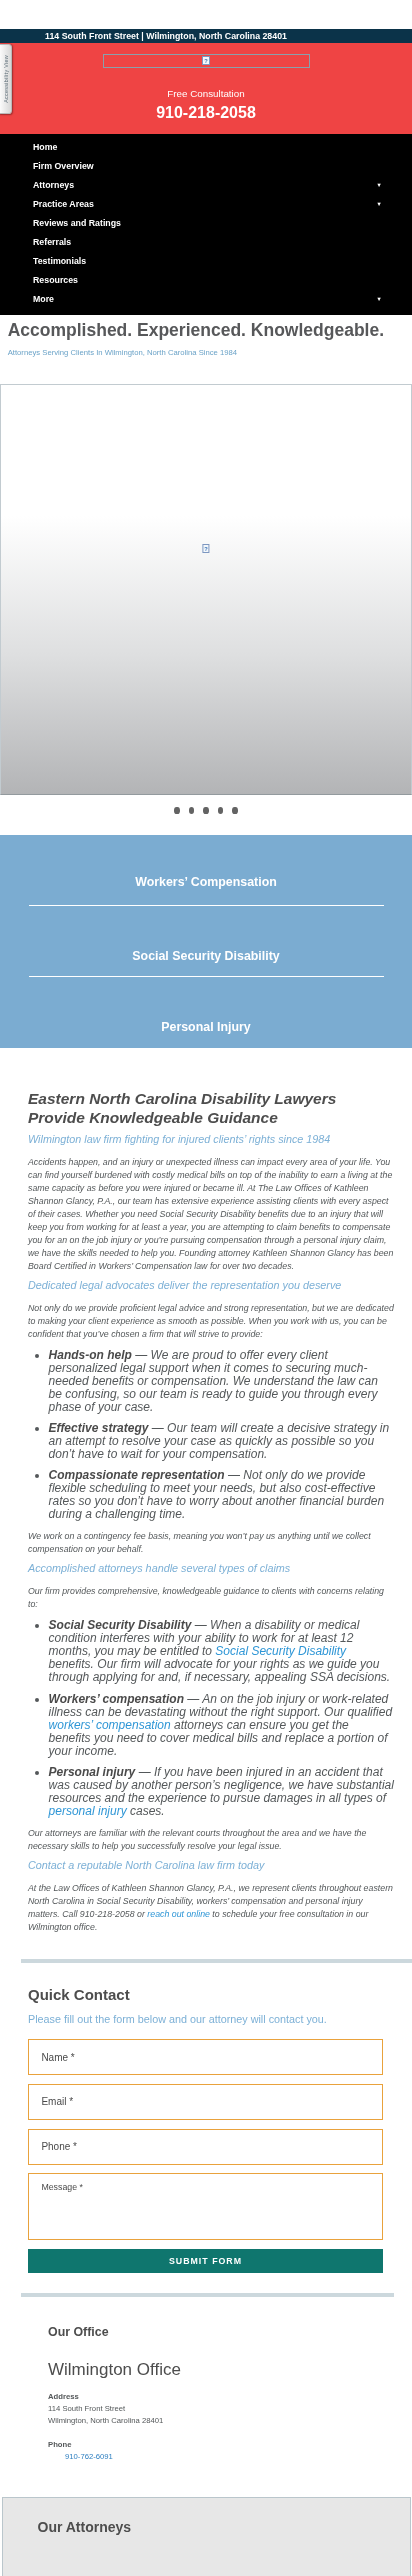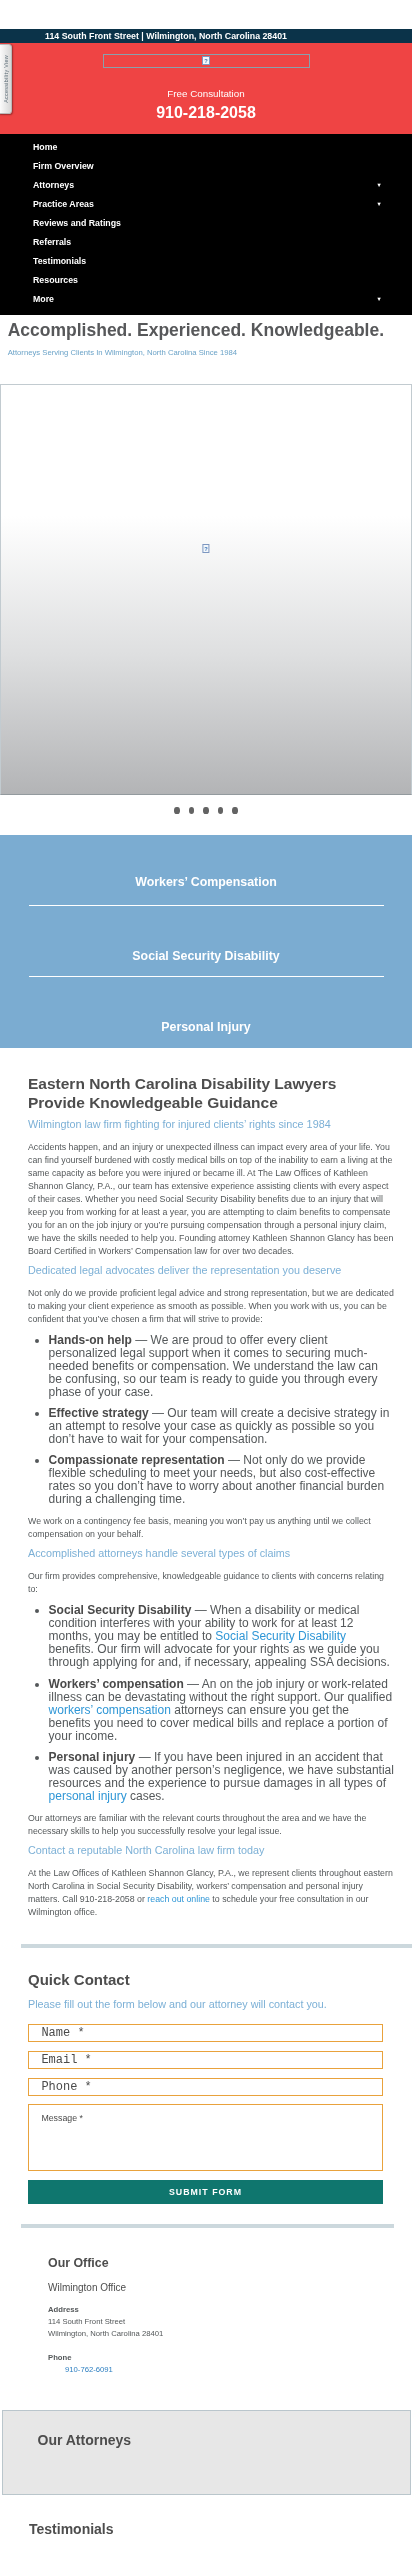--- a/index.html
+++ b/index.html
@@ -36,46 +36,46 @@
   
   .band { margin-top:21px; background:#7bacd1; padding:40px 0 13px; }
   .band h3 { text-align:center; color:#ffffff; font-size:12.4px; font-weight:bold; line-height:15.5px; }
   .band .rule { width:355px; height:1px; background:#ffffff; margin:14.4px auto 0; }
   .band h3 + .rule + h3, .band .sp1 { margin-top:43px; }
   .band .m2 { margin-top:43px; }
   .band .r2 { margin-top:11.3px; }
   .band .m3 { margin-top:44px; }
 
   
-  .content { padding:0 18px 0 28px; color:#54585a; }
+  .content { padding:15px 18px 0 28px; color:#54585a;font-style:italic; }
   .content h1 { margin-top:27px; font-size:15.5px; font-weight:bold; color:#4d4d4d; line-height:18.5px; }
   .content h2 { margin-top:6px; font-size:10.8px; font-weight:normal; color:#7cb0d6; line-height:13.4px; }
   .content p { margin-top:9.3px; font-size:8.8px; line-height:13px; }
   .content ul { margin-top:8.2px; padding-left:20.6px; }
   .content li { margin-bottom:8.2px; font-size:12px; line-height:13px; }
   .content strong { color:#4a4a4a; }
   .tlink { color:#2e96d6; cursor:pointer; }
 
   .divider { height:4.6px; background:#ccd8dd; margin:25px 0 0 21px; }
   .divider2 { height:4.1px; background:#ccd8dd; margin:20.6px 18px 0 21px; }
 
   
   .qc { padding:0 28px; }
   .qc h1 { margin-top:23px; font-size:15px; font-weight:bold; color:#4d4d4d; }
   .qc .sub { margin-top:9.3px; font-size:10.8px; color:#7cb0d6; }
   .qc form { margin-top:14.4px; }
-  .qc input { display:block; width:355px; height:18px; border:0.5px solid #e9a23c; margin-bottom:8.8px; padding:0 0 0 12.4px; font-size:12px; color:#4a4a4a; font-family:Liberation Mono, monospace; background:#ffffff; }
+  .qc input { display:block; width:355px; height:36px; border:0.5px solid #e9a23c; margin-bottom:8.8px; padding:0 0 0 12.4px; font-size:10px; color:#4a4a4a; font-family:Liberation Sans, sans-serif; background:#ffffff; }
   .qc textarea { display:block; width:355px; height:67px; border:0.5px solid #e9a23c; margin-bottom:8.2px; padding:7.2px 0 0 12.4px; font-size:8.8px; color:#4a4a4a; font-family:"Liberation Sans", sans-serif; resize:none; background:#ffffff; }
   .qc input::placeholder, .qc textarea::placeholder { color:#4a4a4a; opacity:1; }
   .qc .submit { width:355px; height:24px; background:#0f766e; border:none; color:#ffffff; font-size:8.8px; font-weight:bold; letter-spacing:1px; cursor:pointer; font-family:"Liberation Sans", sans-serif; }
 
   
   .office { padding-left:48px; color:#54585a; }
   .office h2 { margin-top:28px; font-size:12.4px; font-weight:bold; color:#4d4d4d; }
-  .office h3 { margin-top:12px; font-size:10px; font-weight:normal; color:#4d4d4d; }
+  .office h3 { margin-top:21px; font-size:17px; font-weight:normal; color:#4d4d4d; }
   .office .lbl { margin-top:10.3px; font-size:7.7px; font-weight:bold; line-height:12px; }
   .office .ln { font-size:7.7px; line-height:12px; }
   .office .phlbl { margin-top:12.4px; font-size:7.7px; font-weight:bold; line-height:12px; }
   .office a { color:#2d7fc1; font-size:7.7px; line-height:12px; text-decoration:none; cursor:pointer;padding-left:17px; }
 
   .attorneys-panel { margin:34px 1.5px 0; height:85px; background:#e7e7e7; border:1px solid #bac6cc; padding:20.6px 0 0 35px; }
   .attorneys-panel h2 { font-size:14px; font-weight:bold; color:#4d4d4d; }
   .testimonials-h { margin-top:26px; padding-left:29px; font-size:14px; font-weight:bold; color:#4d4d4d; }
   .white-gap { height:50px; background:#ffffff; }
 

